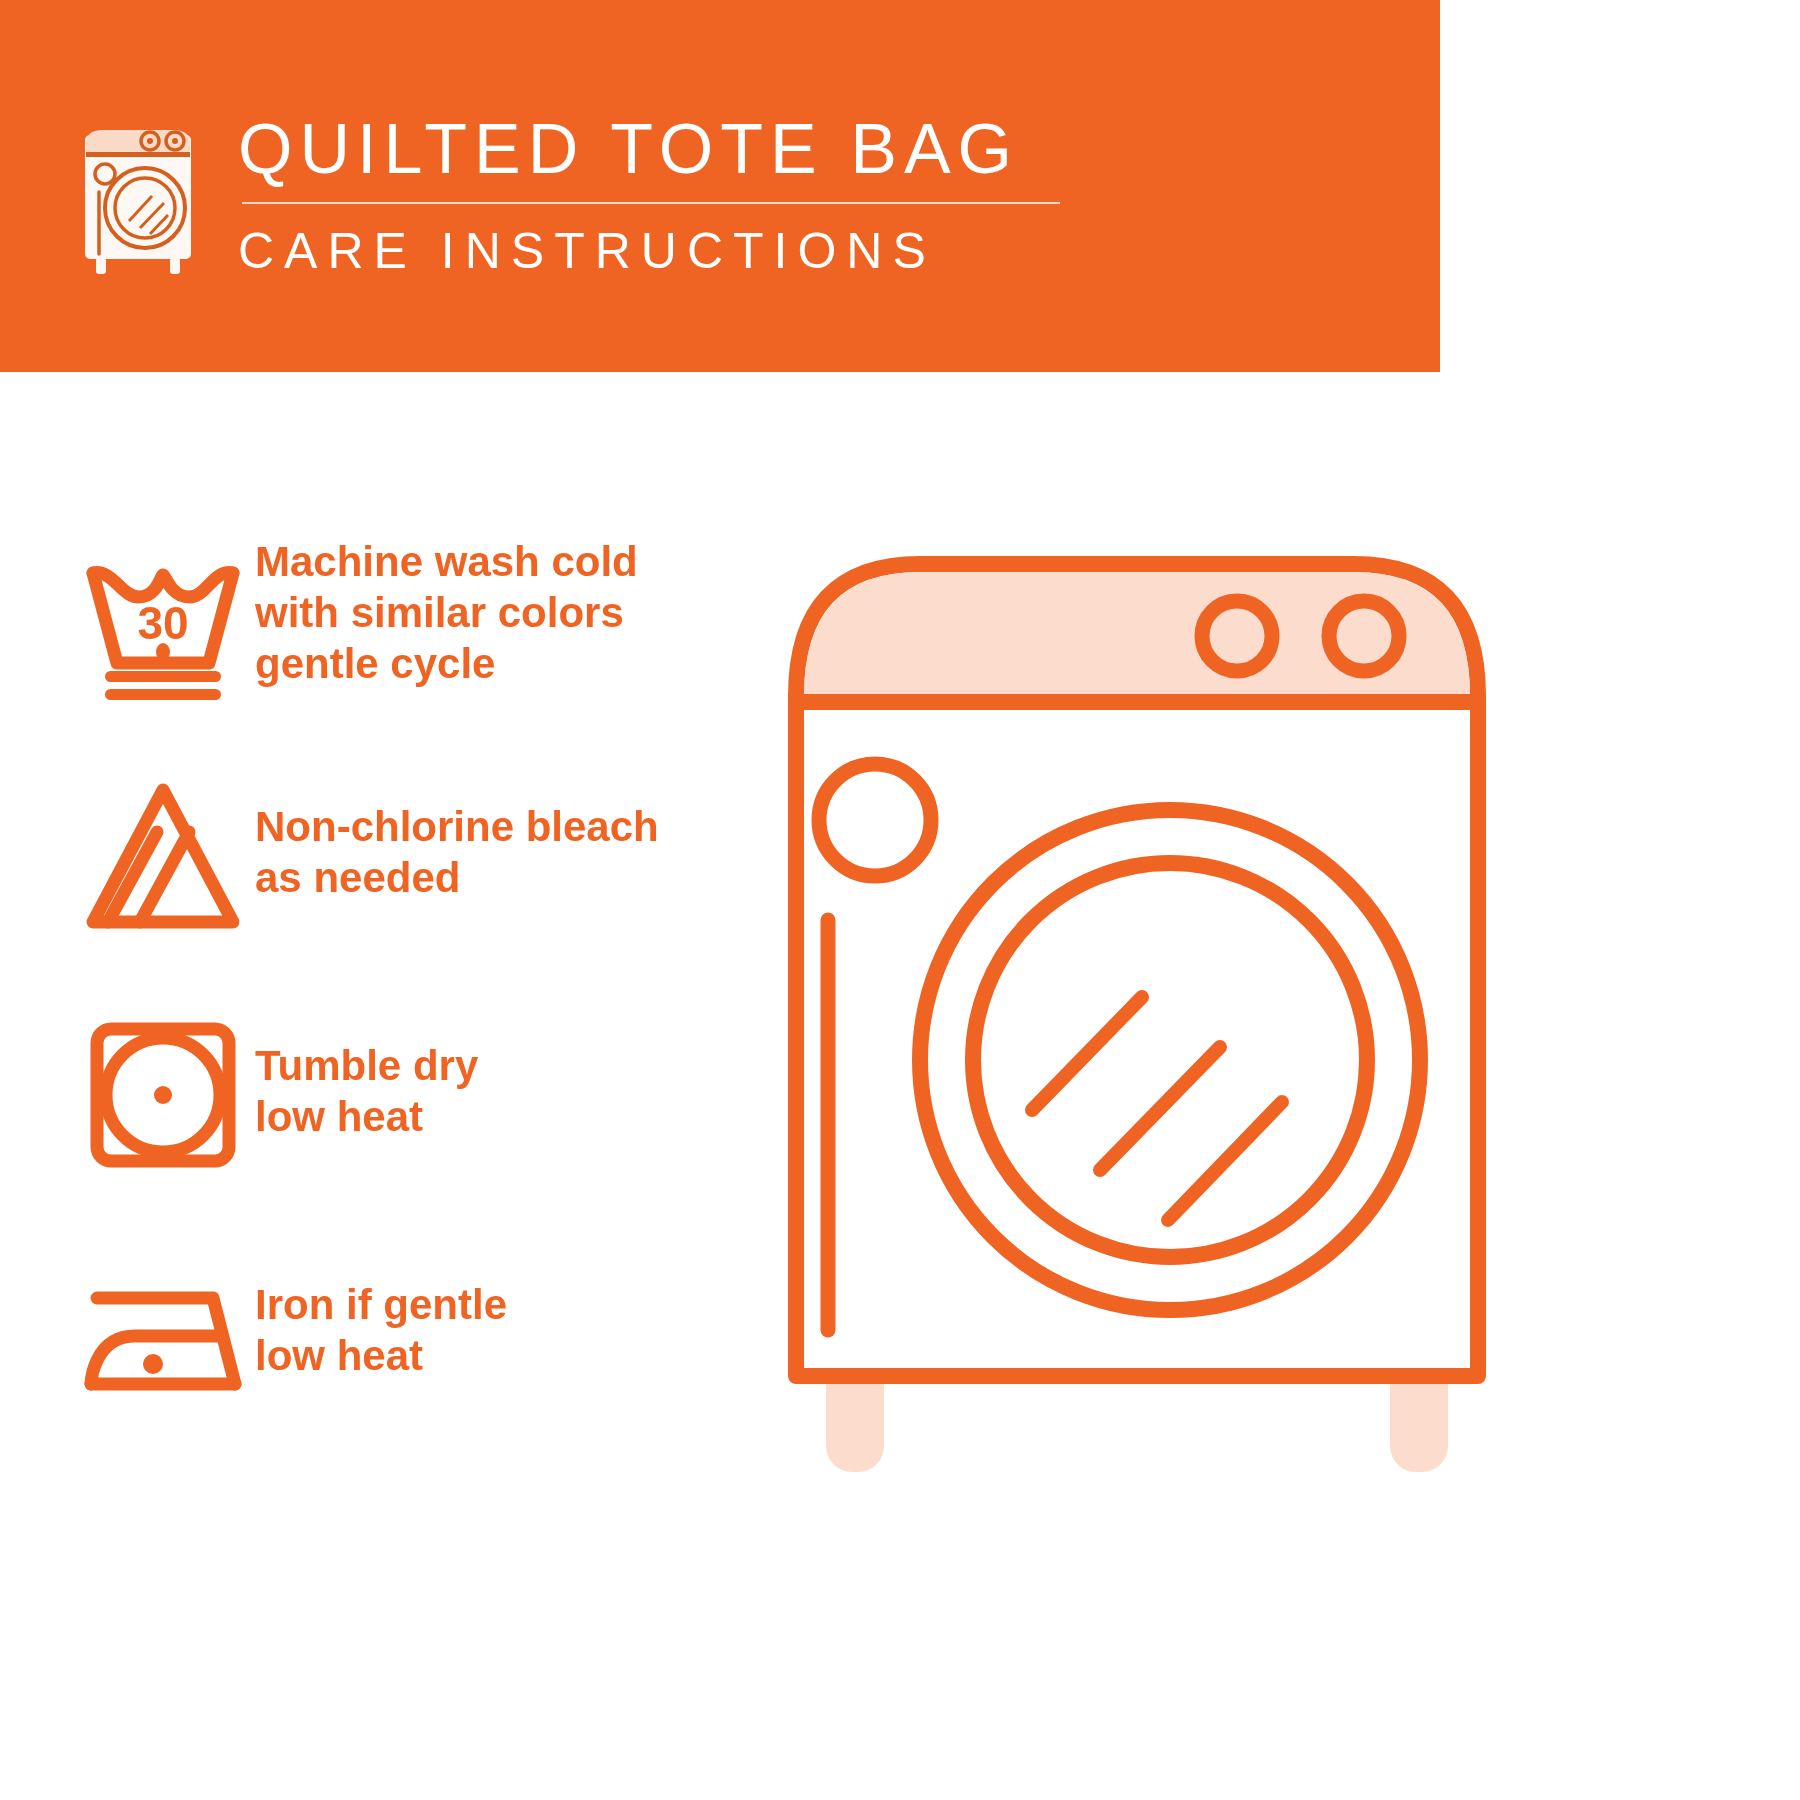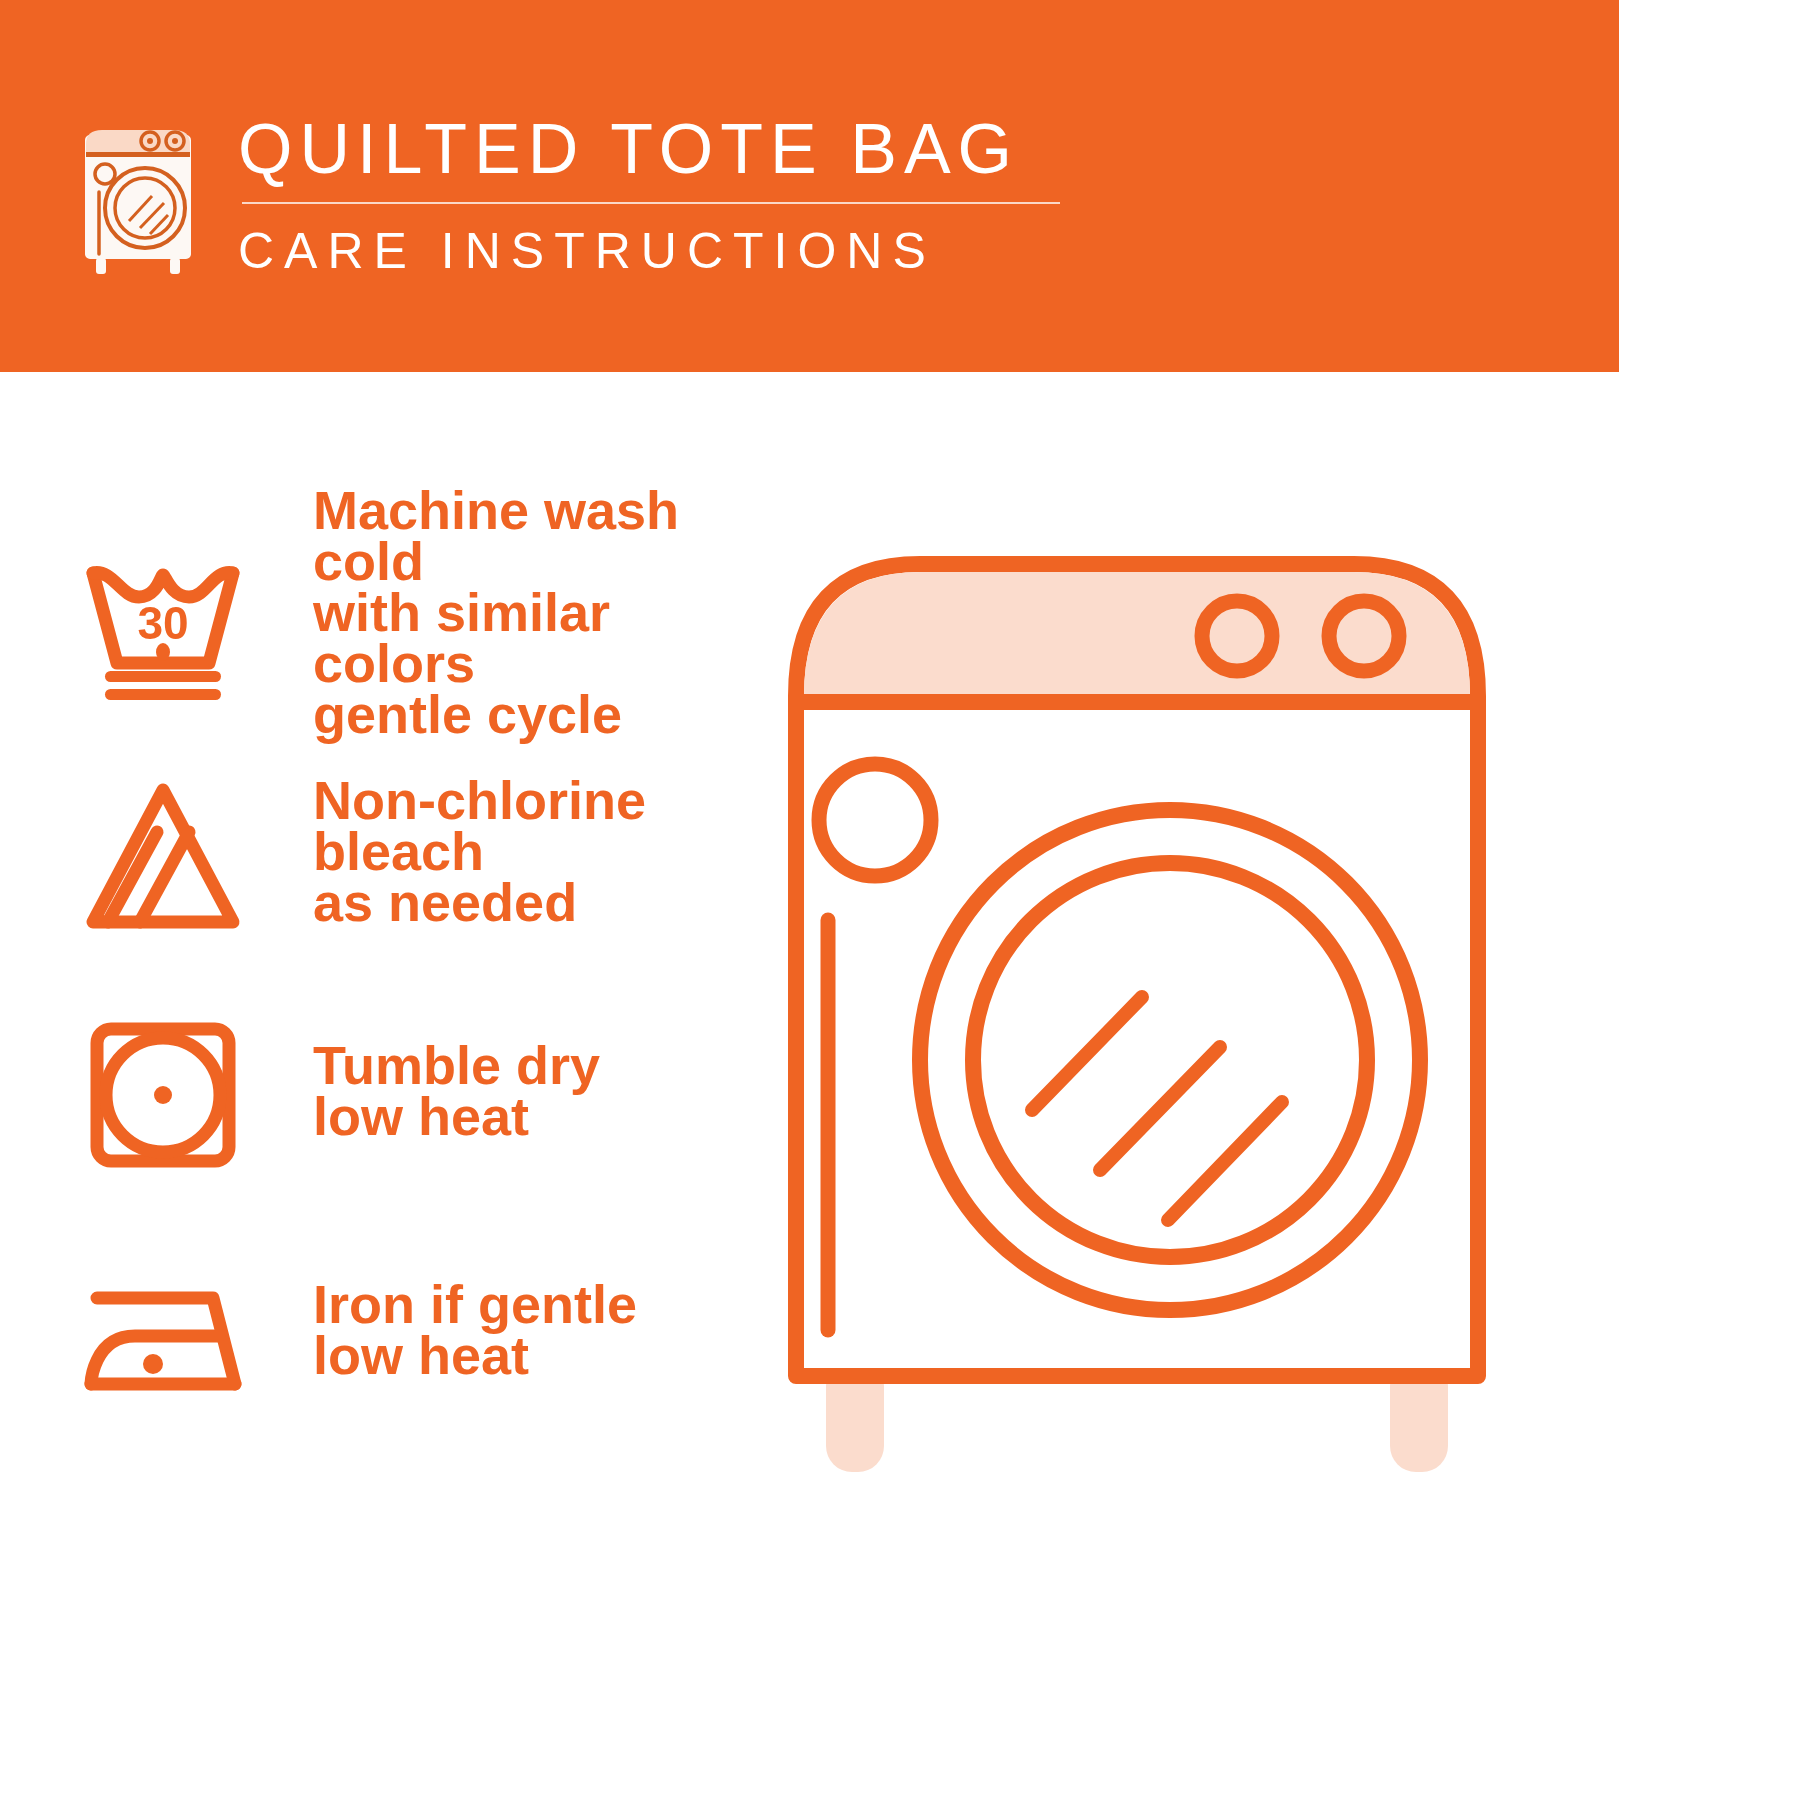--- a/index.html
+++ b/index.html
@@ -6,21 +6,21 @@
   html,body{margin:0;padding:0;}
   body{
     width:1800px;height:1800px;
     background:#ffffff;
     font-family:"Liberation Sans", sans-serif;
     overflow:hidden;
     position:relative;
   }
   
   #header{
-    position:absolute; left:0; top:0; width:1619px; height:372px;
+    position:absolute; left:0; top:0; width:1440px; height:372px;
     background:#EF6423;
   }
   #header-icon{
     position:absolute; left:72px; top:108px; width:140px; height:170px;
   }
   #header-text{
     position:absolute; left:238px; top:108px; width:1000px;
   }
   #title-main{
     color:#FFFFFF;
@@ -51,23 +51,22 @@
     display:flex;
     align-items:center;
     height:175px;
     margin-bottom:64px;
   }
   .care-icon{
     width:185px; height:175px; flex:0 0 185px;
     display:flex; align-items:flex-end; justify-content:center;
   }
   .care-text{
-    margin-left:58px;
     color:#EF6423;
-    font-size:54px;
+    font-size:42px;
     line-height:51px;
     font-weight:600;
     letter-spacing:0px;
     white-space:pre-line;
   }
   
   #machine{
     position:absolute; left:770px; top:520px; width:760px; height:960px;
   }
 </style>

